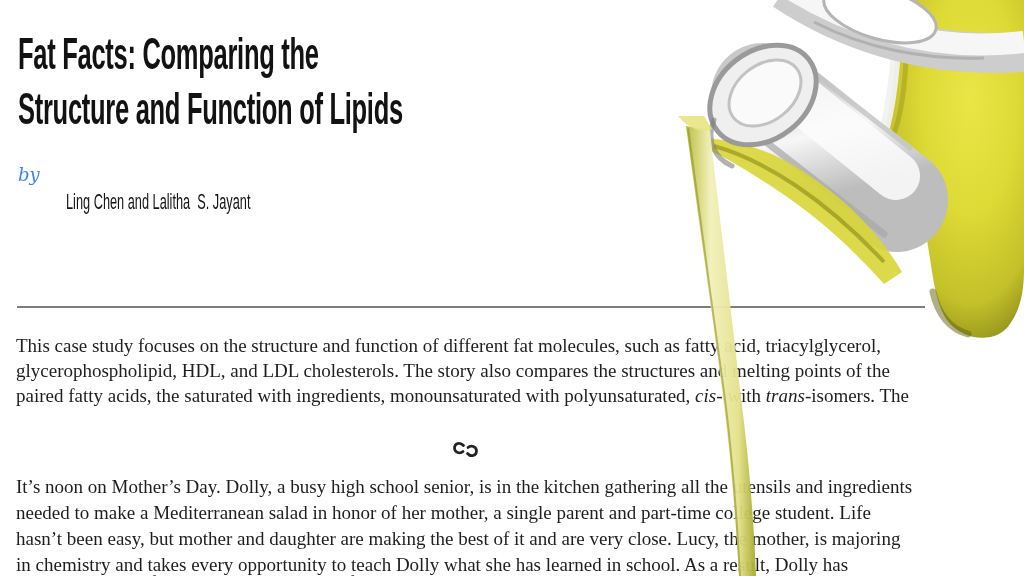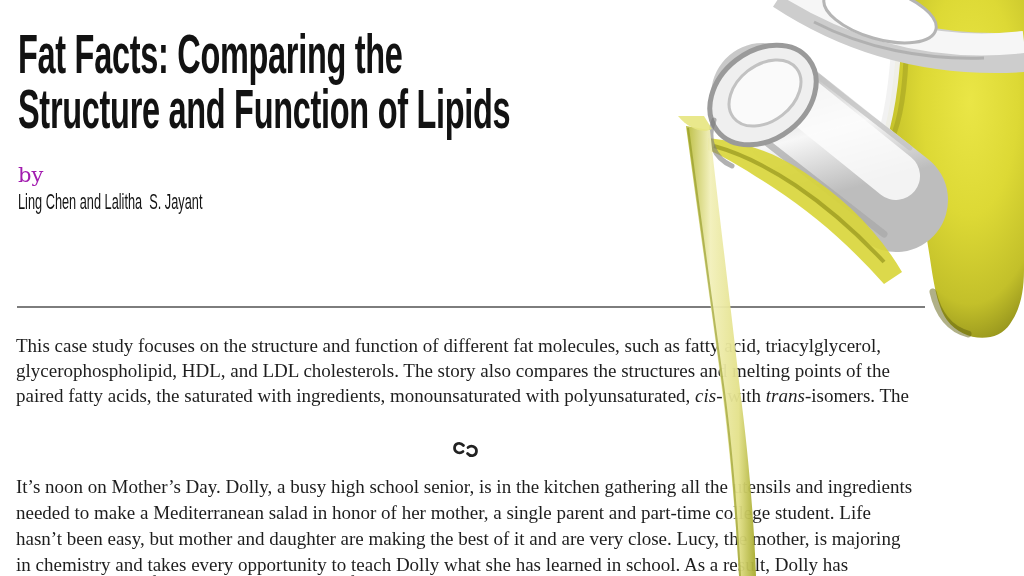--- a/index.html
+++ b/index.html
@@ -1,23 +1,23 @@
 <!DOCTYPE html>
 <html><head>
 <meta charset="utf-8">
 <style>
   html,body{margin:0;padding:0;background:#fff;}
   .page{position:relative;width:1024px;height:576px;background:#fff;overflow:hidden;
         font-family:"Liberation Serif",serif;color:#1e1e1e;}
   .cond{display:inline-block;transform:scaleX(0.58);transform-origin:0 50%;white-space:pre;}
   .title{position:absolute;left:18px;top:26px;margin:0;font-family:"Liberation Sans",sans-serif;
-         font-weight:bold;font-size:56px;line-height:55px;color:#121212;letter-spacing:-.5px;}
+         font-weight:bold;font-size:44px;line-height:55px;color:#121212;letter-spacing:-.5px;}
   .byline{position:absolute;left:18px;top:162px;}
-  .by{font-family:"DejaVu Serif",serif;font-size:21px;color:#a21caf;line-height:26px;}
-  .author-line{font-family:"Liberation Sans",sans-serif;font-size:22px;line-height:27px;color:#151515;}
+  .by{font-family:"DejaVu Serif",serif;font-style:italic;font-size:18px;color:#3b82f6;line-height:26px;}
+  .author-line{font-family:"Liberation Sans",sans-serif;font-size:22px;line-height:27px;color:#151515;margin-left:48px;}
   .rule{position:absolute;left:17px;top:306px;width:908px;height:1.5px;background:#7d7d7d;}
   .abstract{position:absolute;left:16px;top:333px;width:960px;font-size:19px;line-height:25px;}
   .abstract .ln,.story .ln{white-space:pre;}
   .ornament{position:absolute;left:0;top:441px;width:930px;text-align:center;}
   .story{position:absolute;left:16px;top:474px;width:990px;font-size:19px;line-height:26px;}
   .story .clipped{margin-top:-8px;}
   .art{position:absolute;right:0;top:0;width:380px;height:576px;z-index:5;pointer-events:none;}
   i{font-style:italic;}
 </style>
 </head>

